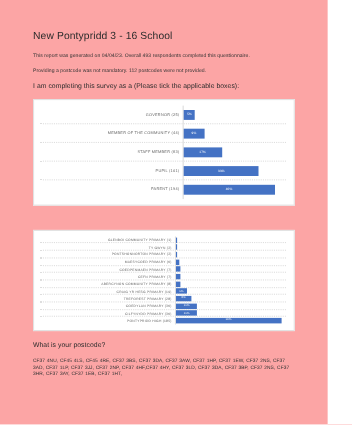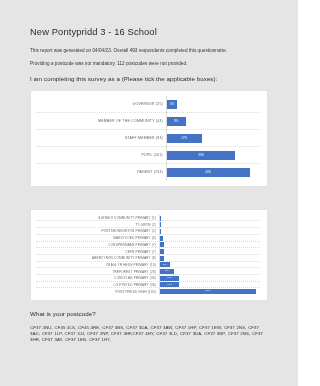--- a/index.html
+++ b/index.html
@@ -14,21 +14,21 @@
     overflow: hidden;
     font-family: "Liberation Sans", sans-serif;
     color: #222222;
     -webkit-font-smoothing: antialiased;
   }
 
   .page {
     position: relative;
     width: 298px;
     height: 386px;
-    background: #e5e5e5;
+    background: #fca5a5;
     box-sizing: border-box;
     padding: 26px 30px 0 30px;
   }
 
   .report-title {
     font-size: 9.4px;
     font-weight: 400;
     color: #2b2b2b;
     letter-spacing: 0.1px;
     margin: 0 0 10px 0;

